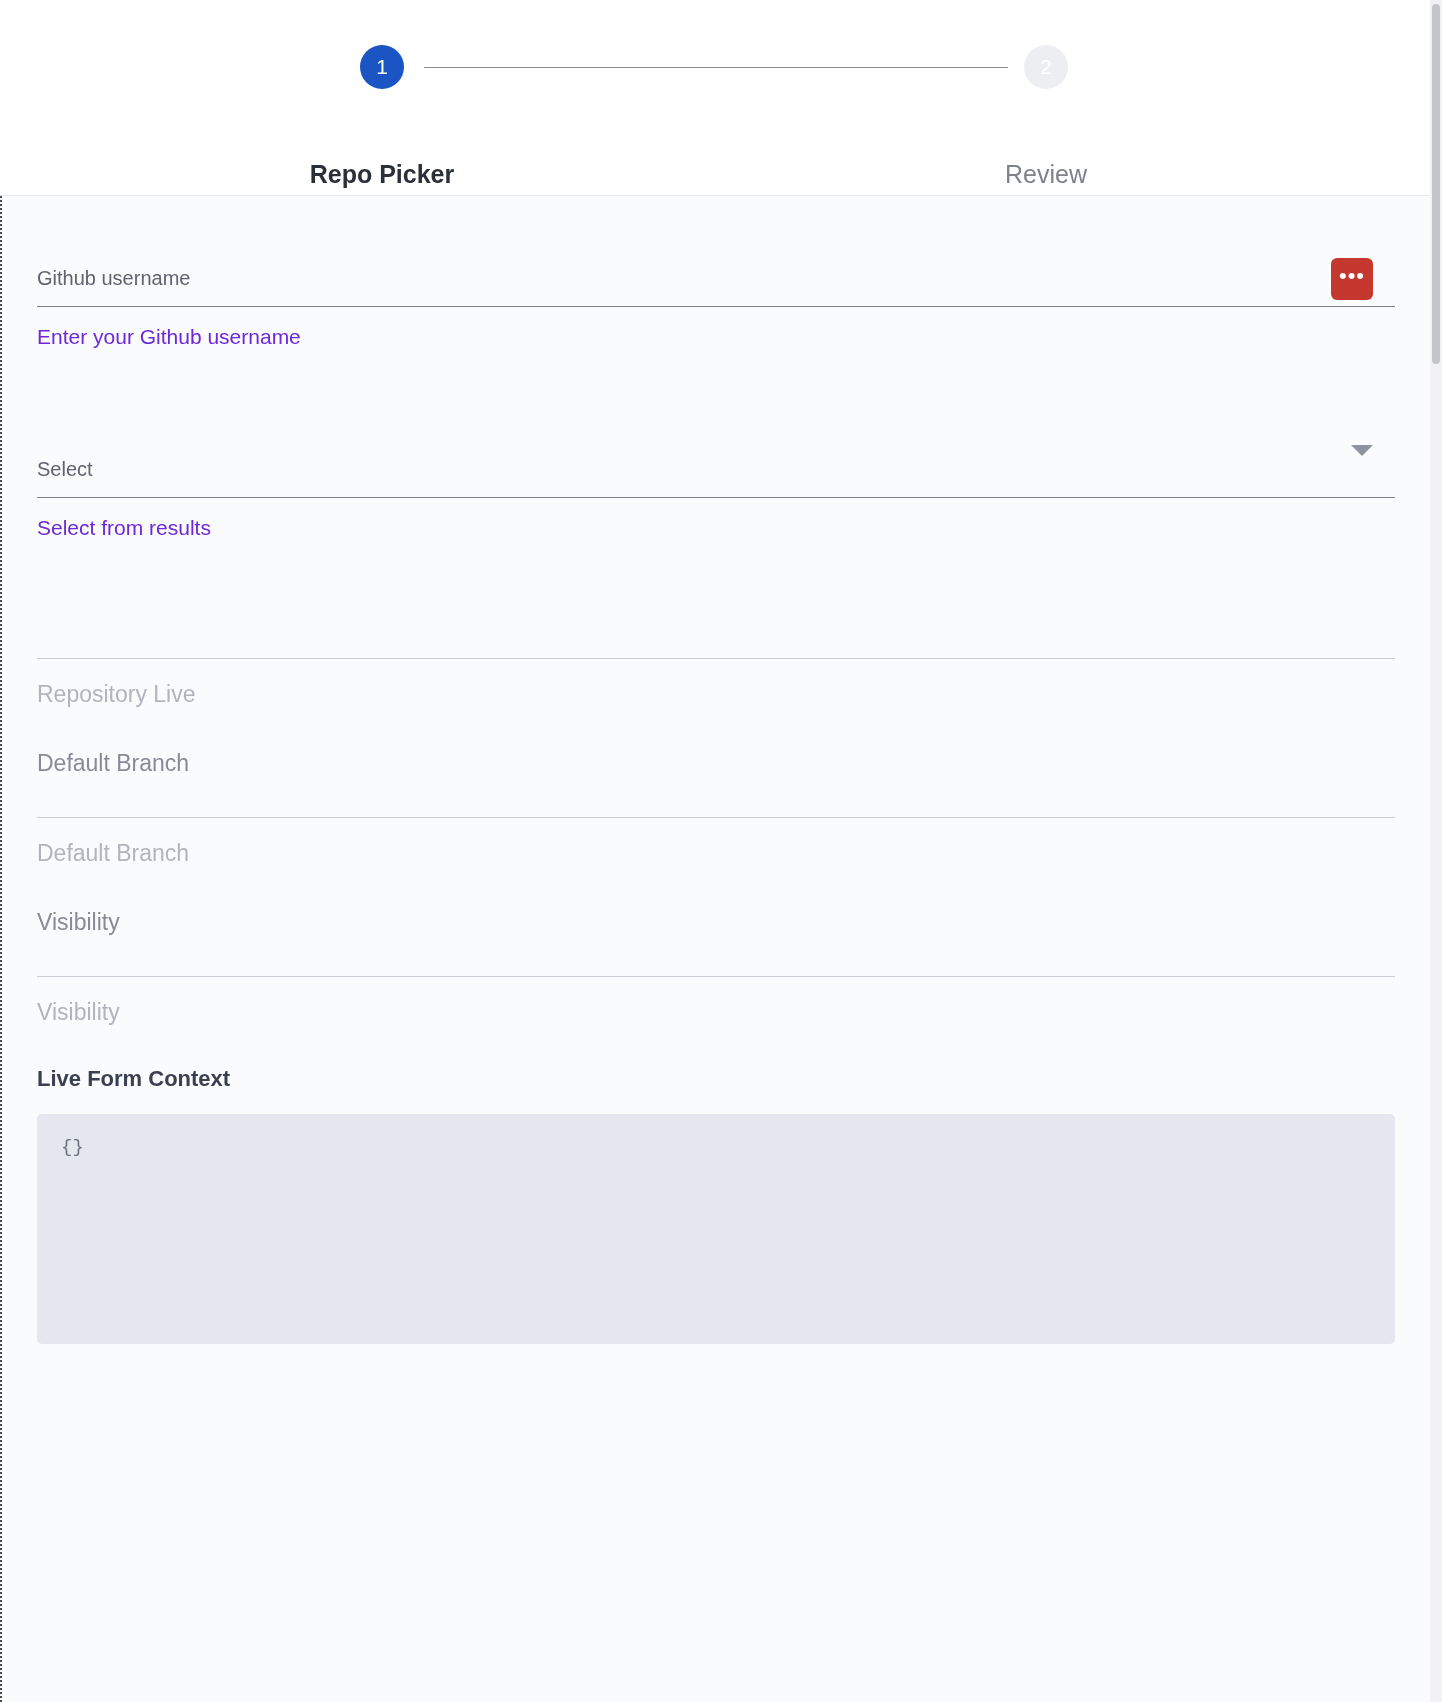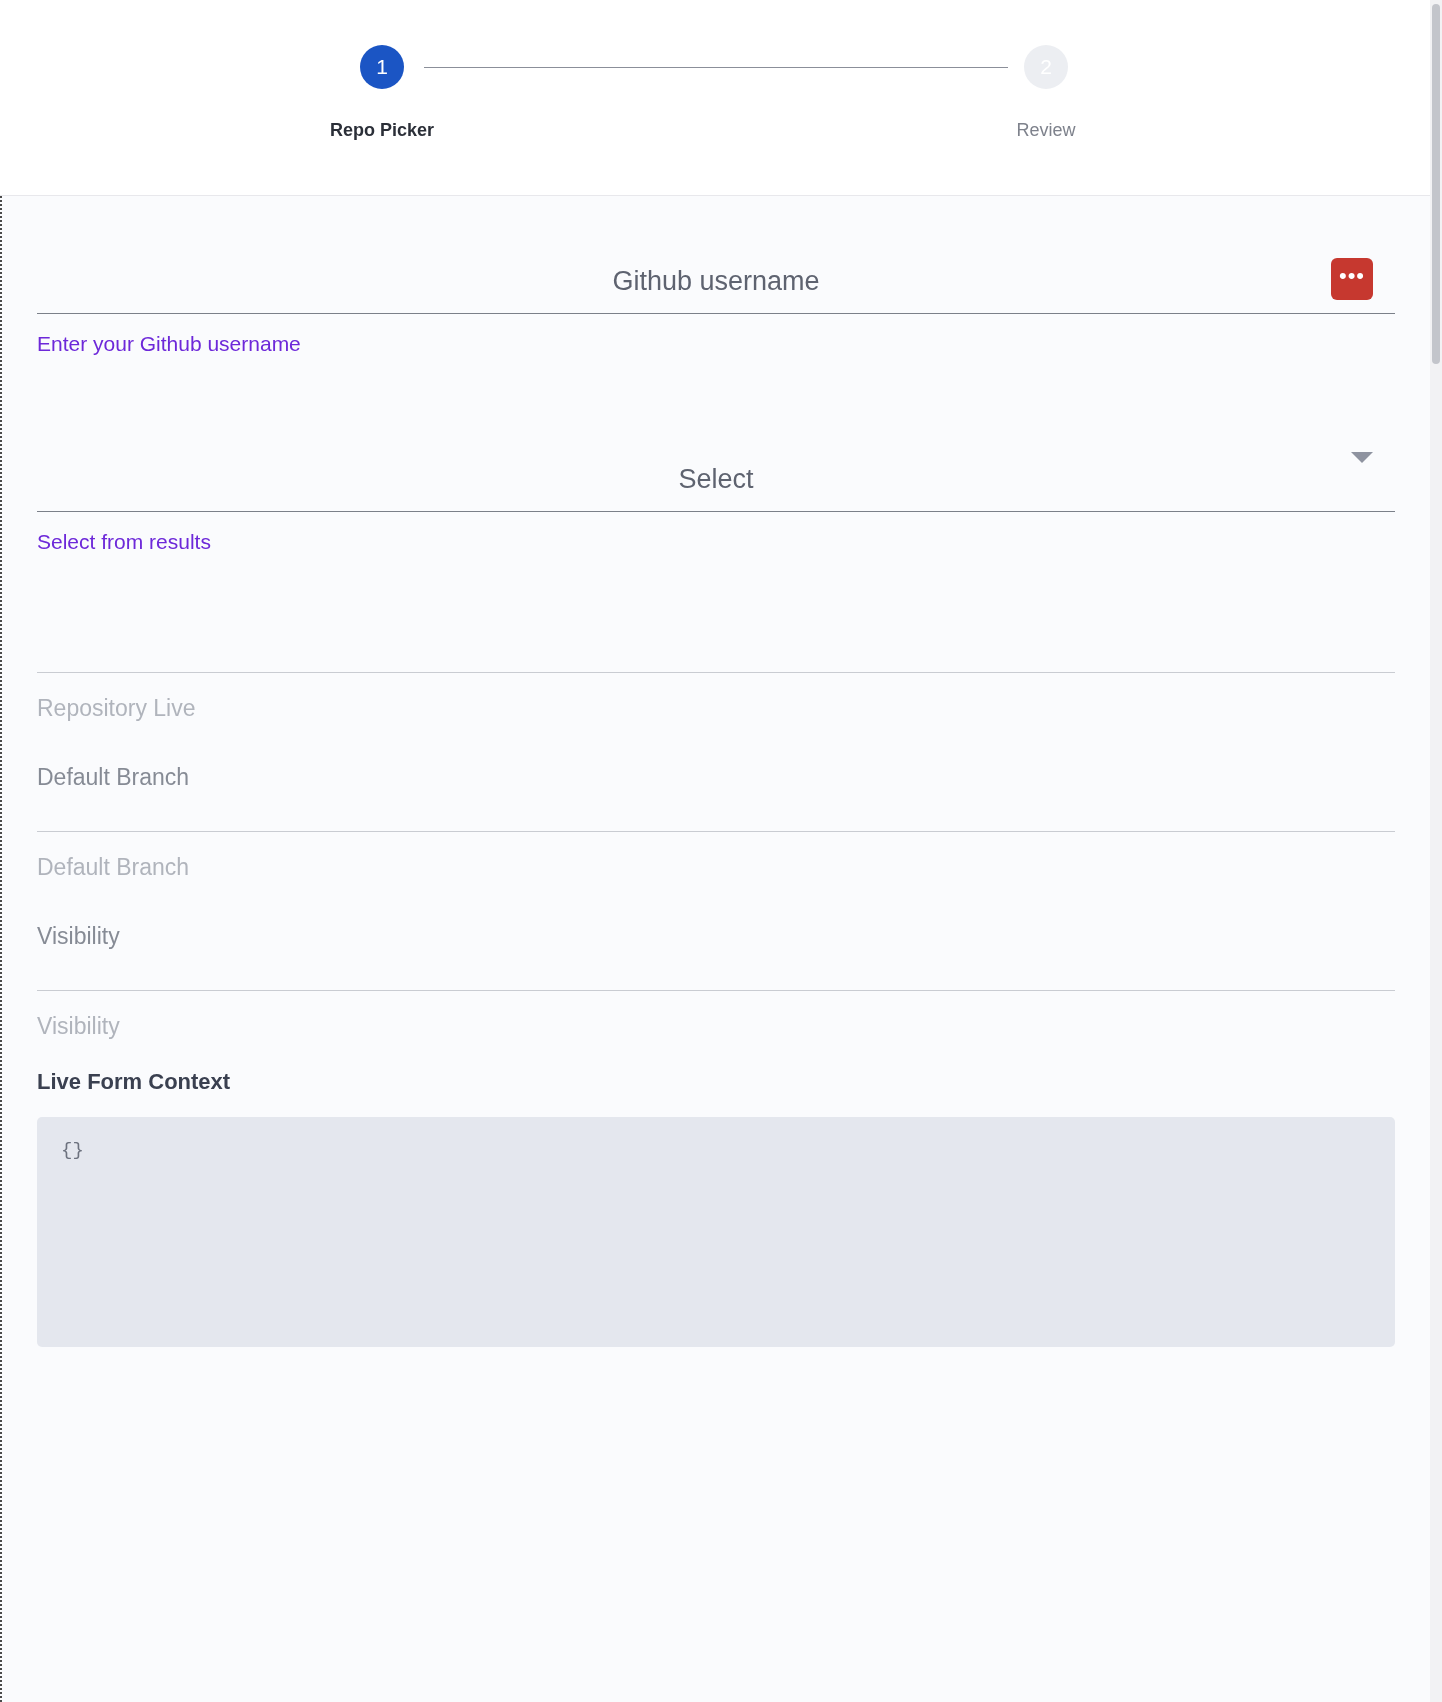--- a/index.html
+++ b/index.html
@@ -61,22 +61,23 @@
   }
   .step-labels {
     position: absolute;
     top: 120px;
     left: 0;
     width: 1430px;
     height: 40px;
   }
   .step-label {
     position: absolute;
-    font-size: 18px;
+    font-size: 25px;
     text-align: center;
+    margin-top: 40px;
   }
   .step-label.one {
     left: 222px;
     width: 320px;
     color: #2b2f38;
     font-weight: bold;
   }
   .step-label.two {
     left: 886px;
     width: 320px;
@@ -94,24 +95,23 @@
     padding: 0 35px;
   }
 
   .field-block { position: relative; }
 
   .float-field {
     position: relative;
     padding-top: 72px;
   }
   .float-label {
-    font-size: 27px;
+    font-size: 20px;
     color: #5e6370;
     line-height: 1;
-    text-align: center;
   }
   .underline {
     margin-top: 18px;
     height: 1px;
     background: #7b8089;
     width: 1358px;
   }
   .helper {
     margin-top: 18px;
     font-size: 21px;
@@ -164,21 +164,21 @@
     background: #c9ccd2;
     width: 1358px;
   }
   .plain-value {
     margin-top: 22px;
     font-size: 23px;
     color: #b0b4bc;
   }
 
   .section-title {
-    margin-top: 29px;
+    margin-top: 40px;
     font-size: 22px;
     font-weight: bold;
     color: #3a4050;
   }
   .code-box {
     margin-top: 22px;
     width: 1358px;
     height: 230px;
     background: #e4e7ee;
     border-radius: 5px;

